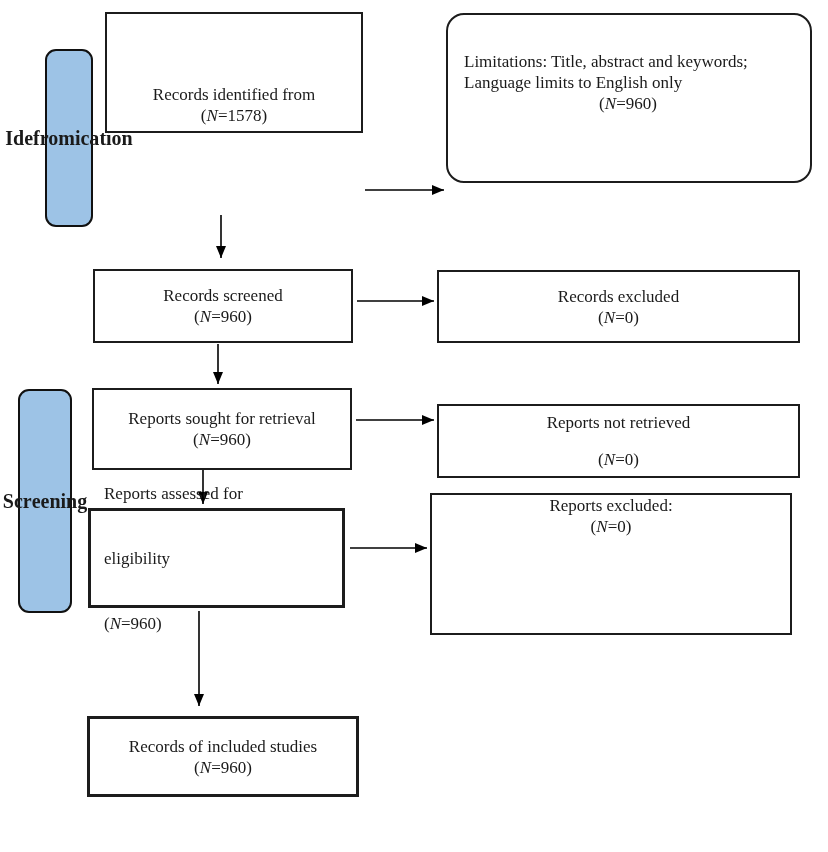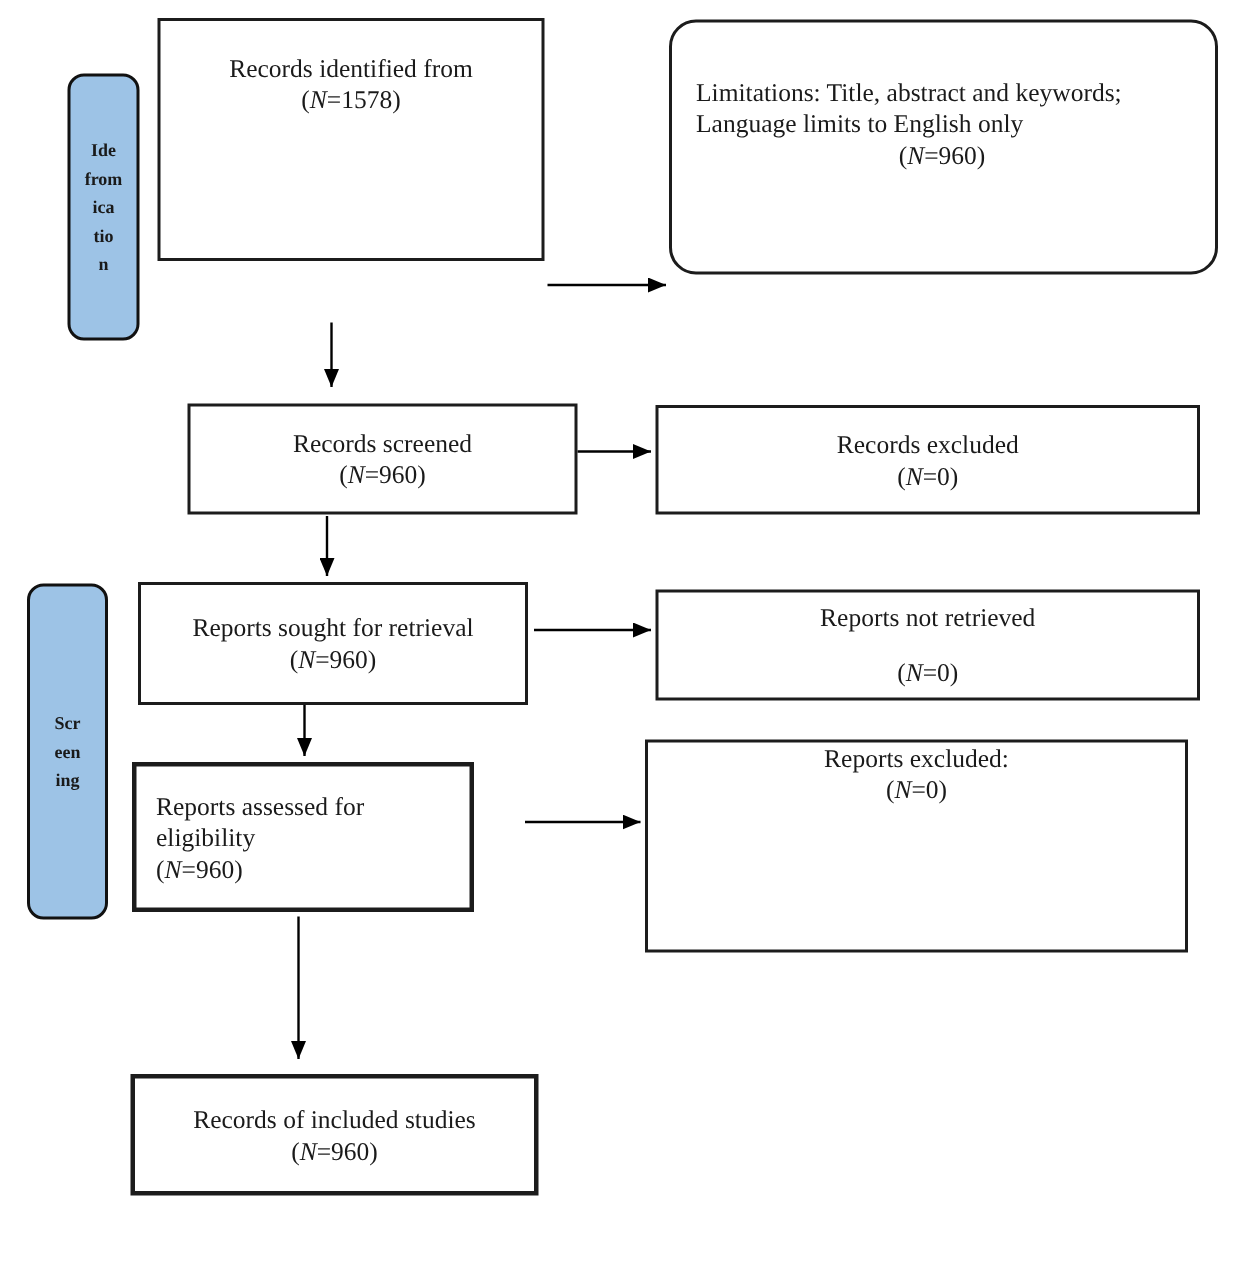--- a/index.html
+++ b/index.html
@@ -33,25 +33,25 @@
   .nline i { font-style: italic; }
   .ncenter { width: 100%; text-align: center; }
 
   
   .stage {
     position: absolute;
     background: var(--stage-fill, #9dc3e6);
     border: 2px solid var(--stage-border, #111111);
     border-radius: 11px;
     display: flex;
-    flex-direction: column;
+    flex-direction: row;
     justify-content: center;
     align-items: center;
     font-weight: bold;
-    font-size: 12px;
+    font-size: 20px;
     line-height: 19px;
     text-align: center;
   }
 
   
   svg.arrows { position: absolute; inset: 0; pointer-events: none; }
   svg.arrows line { stroke: var(--arrow, #000000); stroke-width: 1.6; }
   svg.arrows .ah { fill: var(--arrow, #000000); }
 </style>
 </head>
@@ -83,51 +83,51 @@
     <div>n</div>
   </div>
 
   <div class="stage" style="left:18px; top:389px; width:54px; height:224px;">
     <div>Scr</div>
     <div>een</div>
     <div>ing</div>
   </div>
 
 
-  <div class="box box--top" style="left:105px; top:12px; width:258px; height:162px; padding-top:21px;">
+  <div class="box box--top" style="left:105px; top:12px; width:258px; height:121px; padding-top:64px;justify-content:center;">
     <div>Records identified from</div>
     <div class="nline">(<i>N</i>=1578)</div>
   </div>
 
   <div class="box box--top box--leftalign" style="left:446px; top:13px; width:366px; height:170px; padding:36px 18px 0 16px;border-radius:18px;">
     <div>Limitations: Title, abstract and keywords; Language limits to English only</div>
     <div class="nline ncenter">(<i>N</i>=960)</div>
   </div>
 
-  <div class="box box--b25" style="left:93px; top:269px; width:260px; height:74px;margin-left:32px;">
+  <div class="box box--b25" style="left:93px; top:269px; width:260px; height:74px;">
     <div>Records screened</div>
     <div class="nline">(<i>N</i>=960)</div>
   </div>
 
   <div class="box" style="left:437px; top:270px; width:363px; height:73px;">
     <div>Records excluded</div>
     <div class="nline">(<i>N</i>=0)</div>
   </div>
 
   <div class="box box--b25" style="left:92px; top:388px; width:260px; height:82px;">
     <div>Reports sought for retrieval</div>
     <div class="nline">(<i>N</i>=960)</div>
   </div>
 
-  <div class="box" style="left:437px; top:393px; width:363px; height:74px;gap:16px;">
+  <div class="box" style="left:437px; top:404px; width:363px; height:74px;gap:16px;">
     <div>Reports not retrieved</div>
     <div class="nline">(<i>N</i>=0)</div>
   </div>
 
-  <div class="box box--b3 box--leftalign" style="left:88px; top:508px; width:228px; height:100px; padding-left:13px;">
+  <div class="box box--b3 box--leftalign" style="left:88px; top:508px; width:257px; height:100px; padding-left:13px;gap:44px;">
     <div>Reports assessed for</div>
     <div>eligibility</div>
     <div class="nline">(<i>N</i>=960)</div>
   </div>
 
   <div class="box box--b25 box--top" style="left:430px; top:493px; width:362px; height:142px; ">
     <div>Reports excluded:</div>
     <div class="nline">(<i>N</i>=0)</div>
   </div>
 

